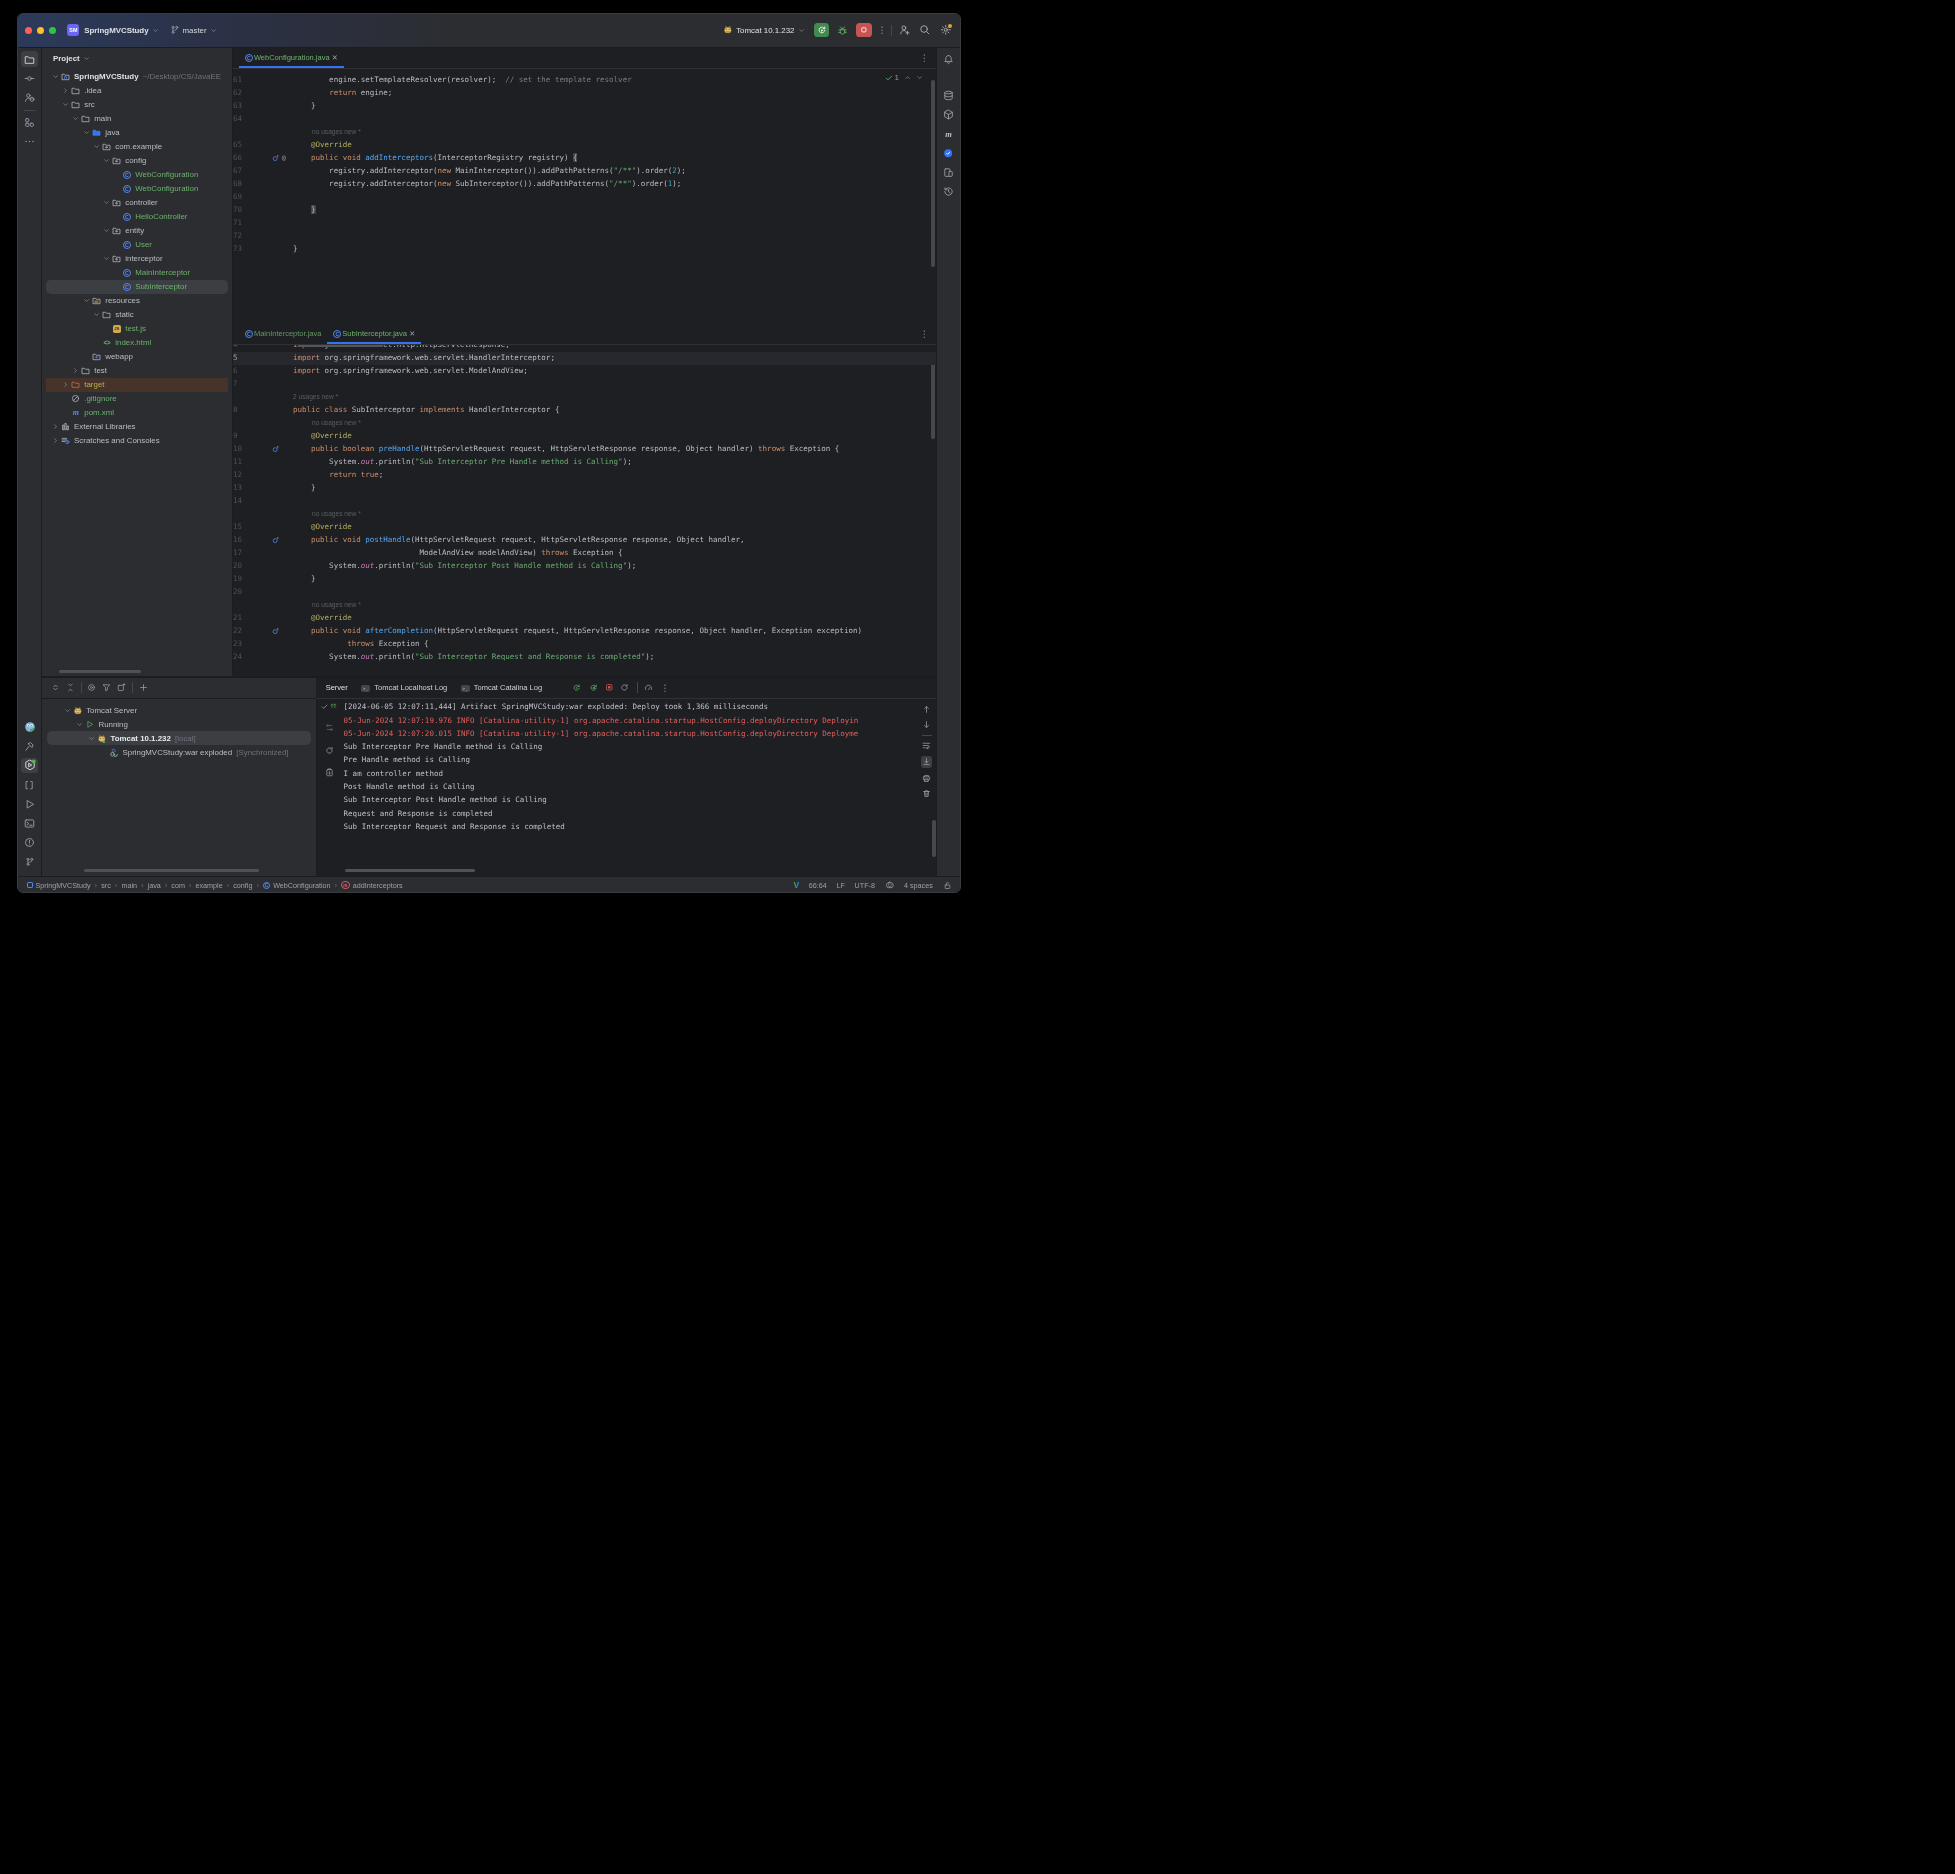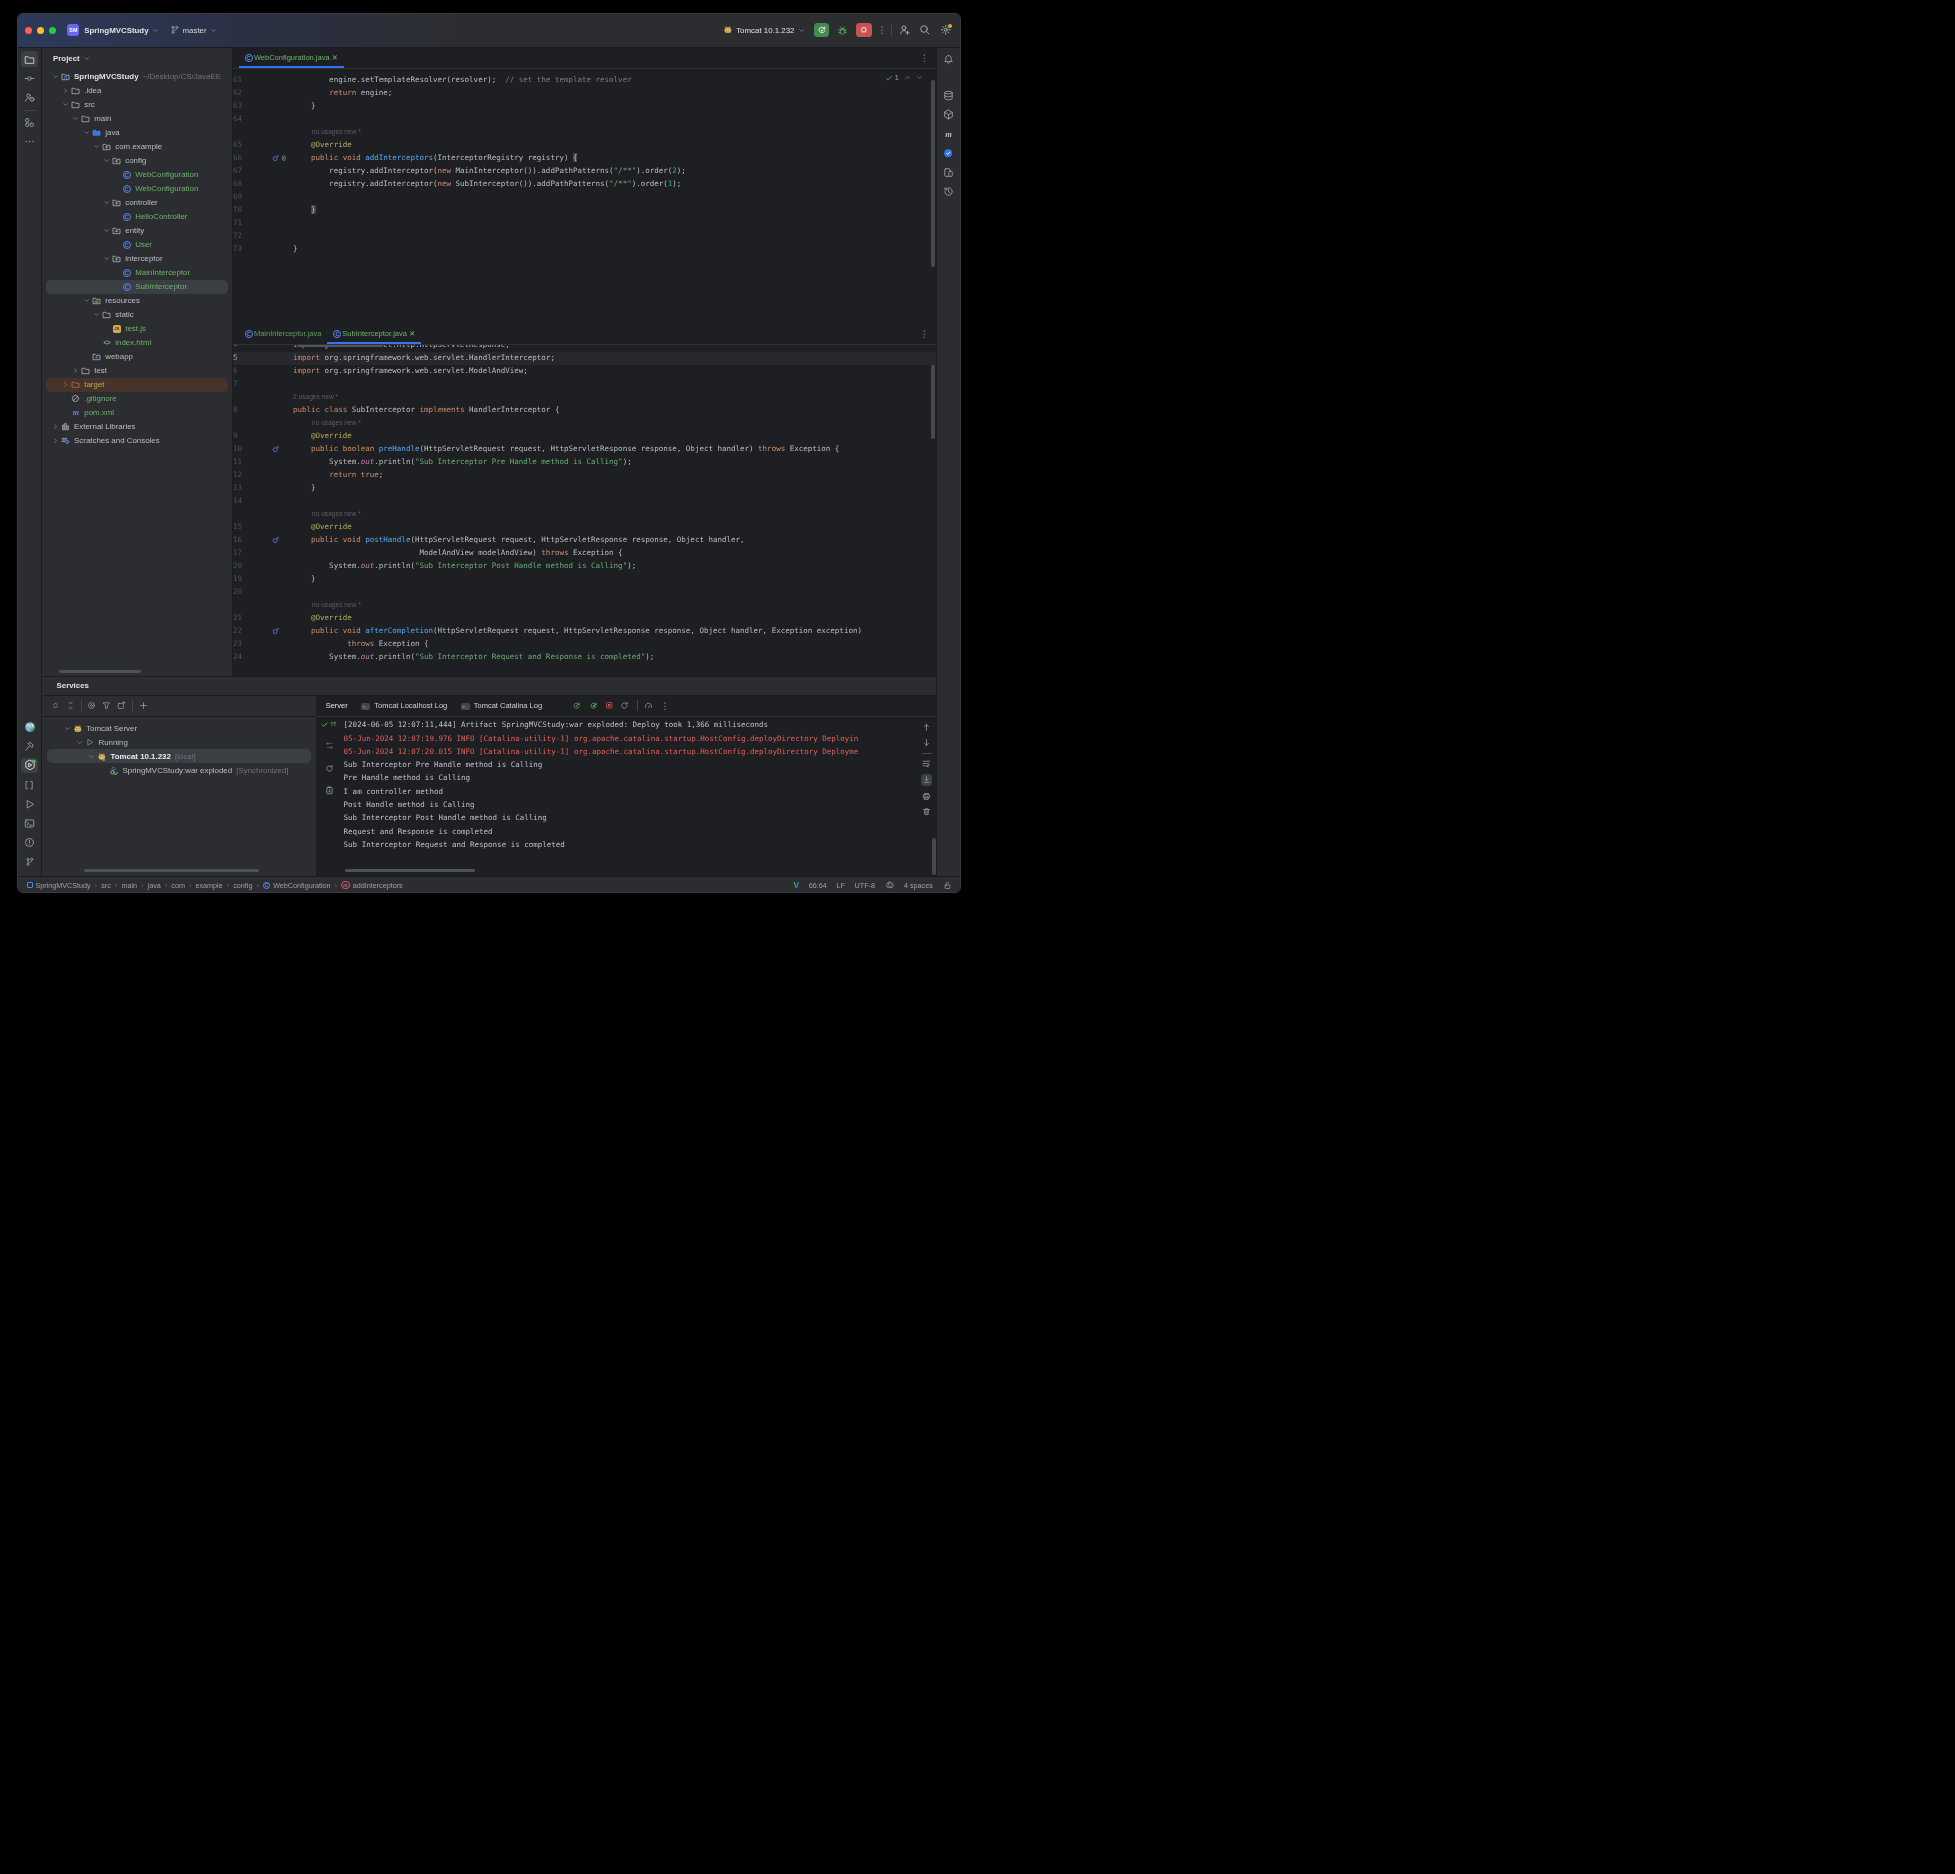--- a/index.html
+++ b/index.html
@@ -39,21 +39,21 @@
   .stripe-spring{flex:1;}
   .center{flex:1;display:flex;flex-direction:column;min-width:0;}
   .content-row{height:628px;display:flex;min-width:0;}
   
   .proj-panel{width:191px;background:#2b2d30;border-right:0.6px solid #1b1c1e;position:relative;overflow:hidden;}
   .proj-head{height:22px;display:flex;align-items:center;padding-left:11px;gap:3.6px;color:#dfe1e5;font-weight:700;}
   .proj-head .chev{color:#9da0a8;}
   .tree{position:relative;}
   .trow{height:14px;display:flex;align-items:center;white-space:nowrap;position:relative;border-radius:4.8px;margin:0 3.6px;padding-right:2.4px;}
   .trow.sel{background:#3b3e43;}
-  .trow.excl{background:#47332a;border-radius:5px;}
+  .trow.excl{background:#47332a;border-radius:0;}
   .trow .chev{width:9.7px;flex:none;display:flex;align-items:center;justify-content:center;color:#9da0a8;}
   .trow .tic{width:11px;flex:none;display:flex;align-items:center;justify-content:center;margin-right:3px;}
   .trow .lbl{color:#bcbec4;}
   .trow .lbl.green{color:#6cb26c;}
   .trow .lbl.yellow{color:#b8ae4f;}
   .trow .sfx{color:#6f737a;margin-left:4.2px;}
   .hscroll{position:absolute;height:3px;border-radius:1.8px;background:#4e5157;}
   
   .ed-col{flex:1;display:flex;flex-direction:column;min-width:0;background:#1e1f22;}
   .tabbar{height:21px;display:flex;align-items:center;border-bottom:0.6px solid #303134;padding-left:6px;position:relative;}
@@ -901,23 +901,20 @@
               </div>
               <div class="crow">
                 <span class="gut"><span class="num">24</span></span>
                 <pre><span class="tok-d">        System.</span><span class="tok-f">out</span><span class="tok-d">.println(</span><span class="tok-s">"Sub Interceptor Request and Response is completed"</span><span class="tok-d">);</span></pre>
               </div>
             </div>
         </div>
       </div>
 
       <div class="services">
-        <div class="svc-head">
-            <span>Services</span>
-          </div>
         <div class="svc-ctrl">
           <div class="svc-tools">
             <span>
                 <svg width="9" height="9" viewBox="0 0 16 16" fill="none" stroke="currentColor" stroke-width="1.3" stroke-linecap="round" stroke-linejoin="round">
                   <path d="M5 6.6L8 3.6l3 3M5 9.4l3 3 3-3"></path>
                 </svg>
               </span>
             <span>
                 <svg width="9" height="9" viewBox="0 0 16 16" fill="none" stroke="currentColor" stroke-width="1.3" stroke-linecap="round" stroke-linejoin="round">
                   <path d="M5 2l3 3 3-3M5 14l3-3 3 3"></path>

